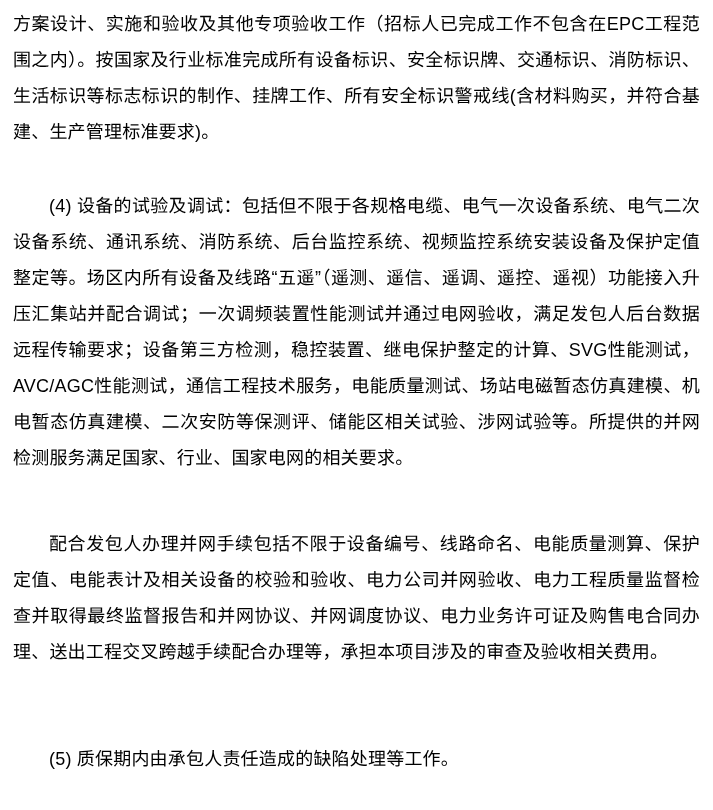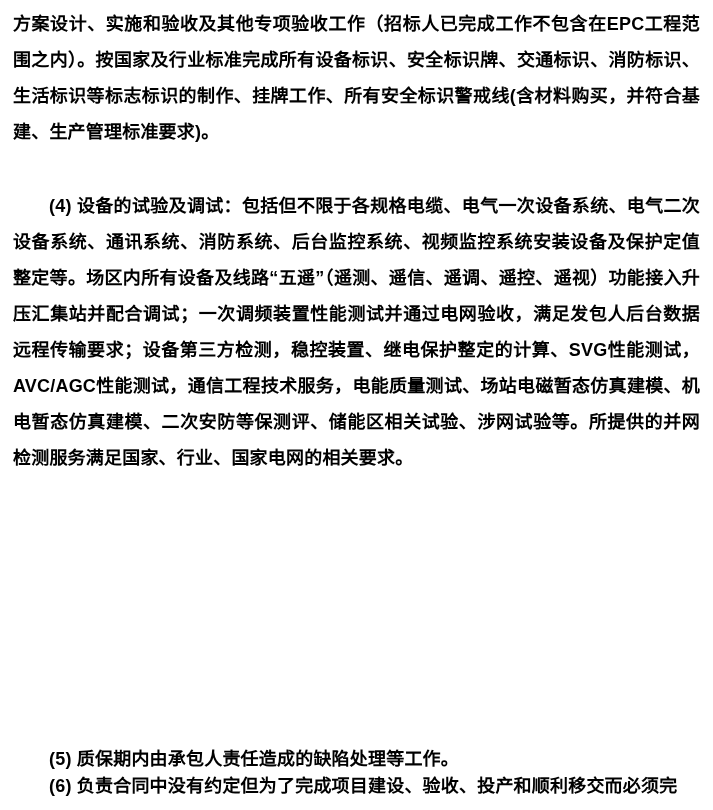--- a/index.html
+++ b/index.html
@@ -12,21 +12,20 @@
     width: 713px;
     height: 810px;
     font-family: "Liberation Sans", sans-serif;
   }
   .doc-page {
     position: relative;
     width: 705px;
     height: 810px;
     background: #ffffff;
     overflow: hidden;
-    font-weight: bold;
   }
   .para {
     position: absolute;
     left: 13px;
     width: 687px;
     margin: 0;
     color: #000000;
     font-size: 18px;
     line-height: 36px;
     text-align: justify;
@@ -44,17 +43,17 @@
   .p5 { top: 768px; }
 </style>
 </head>
 <body>
 
 <div class="doc-page">
   <p class="para p1">方案设计、实施和验收及其他专项验收工作（招标人已完成工作不包含在EPC工程范围之内）。按国家及行业标准完成所有设备标识、安全标识牌、交通标识、消防标识、生活标识等标志标识的制作、挂牌工作、所有安全标识警戒线(含材料购买，并符合基建、生产管理标准要求)。</p>
 
   <p class="para p2 indent">(4) 设备的试验及调试：包括但不限于各规格电缆、电气一次设备系统、电气二次设备系统、通讯系统、消防系统、后台监控系统、视频监控系统安装设备及保护定值整定等。场区内所有设备及线路“五遥”（遥测、遥信、遥调、遥控、遥视）功能接入升压汇集站并配合调试；一次调频装置性能测试并通过电网验收，满足发包人后台数据远程传输要求；设备第三方检测，稳控装置、继电保护整定的计算、SVG性能测试，AVC/AGC性能测试，通信工程技术服务，电能质量测试、场站电磁暂态仿真建模、机电暂态仿真建模、二次安防等保测评、储能区相关试验、涉网试验等。所提供的并网检测服务满足国家、行业、国家电网的相关要求。</p>
 
+  <p class="para p3 indent">配合发包人办理并网手续包括不限于设备编号、线路命名、电能质量测算、保护定值、电能表计及相关设备的校验和验收、电力公司并网验收、电力工程质量监督检查并取得最终监督报告和并网协议、并网调度协议、电力业务许可证及购售电合同办理、送出工程交叉跨越手续配合办理等，承担本项目涉及的审查及验收相关费用。</p>
 
   <p class="para p4 indent">(5) 质保期内由承包人责任造成的缺陷处理等工作。</p>
 
-  <p class="para p5 indent">(6) 负责合同中没有约定但为了完成项目建设、验收、投产和顺利移交而必须完</p>
 </div>
 
 </body></html>

